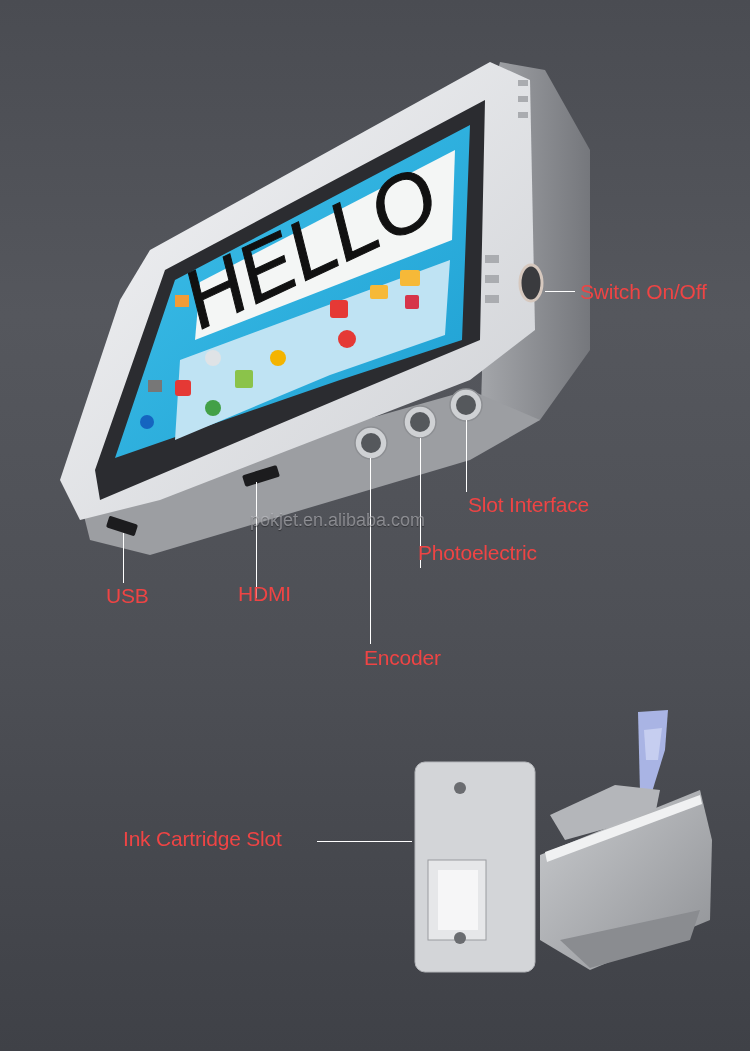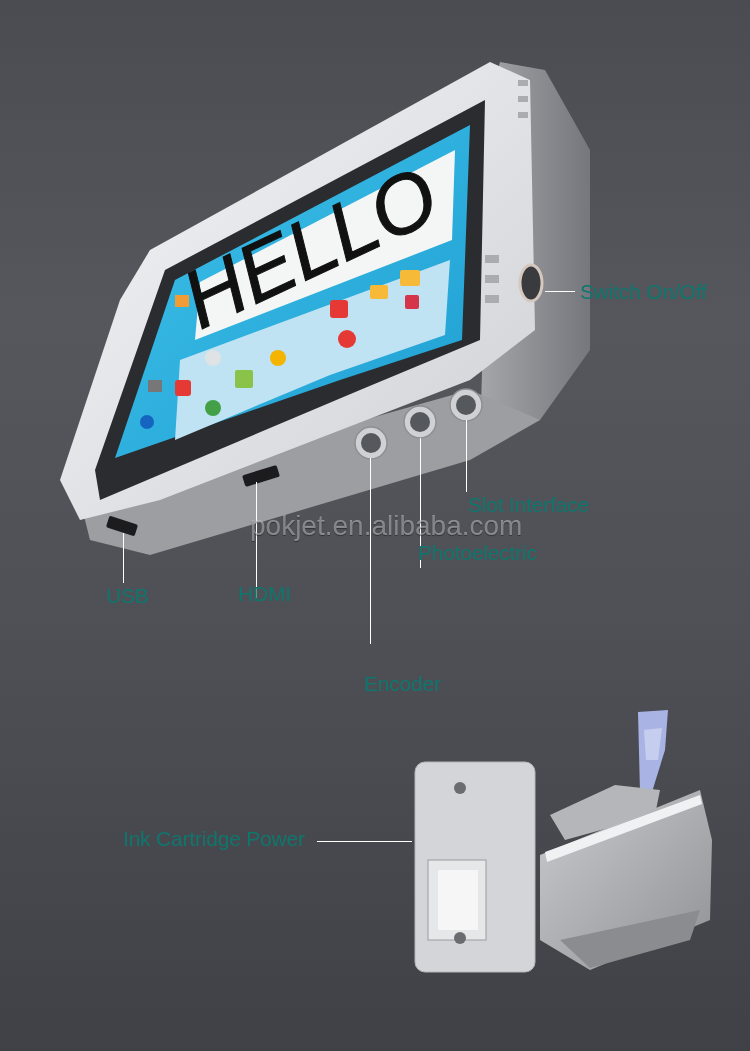--- a/index.html
+++ b/index.html
@@ -1,23 +1,23 @@
 <!DOCTYPE html>
 <html><head>
 <meta charset="utf-8">
 <style>
   html,body{margin:0;padding:0;}
   body{width:750px;height:1051px;overflow:hidden;position:relative;
     background:linear-gradient(180deg,#4a4c52 0%,#55575d 30%,#4e5056 60%,#3f4147 100%);
     font-family:"Liberation Sans",sans-serif;}
   .abs{position:absolute;}
-  .label{position:absolute;color:#0f766e;font-size:21px;white-space:nowrap;letter-spacing:-0.2px;}
+  .label{position:absolute;color:#ef4444;font-size:21px;white-space:nowrap;letter-spacing:-0.2px;}
   .vline{position:absolute;width:1px;background:#ffffff;}
   .hline{position:absolute;height:1px;background:#ffffff;}
-  .watermark{position:absolute;left:250px;top:510px;color:rgba(200,200,205,0.55);font-size:28px;
+  .watermark{position:absolute;left:250px;top:510px;color:rgba(200,200,205,0.55);font-size:18px;
     text-shadow:0 1px 1px rgba(0,0,0,0.4);}
 </style>
 </head>
 <body>
 
 <svg class="abs" style="left:0;top:0" width="750" height="700" viewBox="0 0 750 700">
   <defs>
     <linearGradient id="bodyG" x1="0" y1="0" x2="1" y2="1">
       <stop offset="0" stop-color="#f4f5f7"></stop>
         <stop offset="1" stop-color="#cfd1d5"></stop>
@@ -92,21 +92,21 @@
 <div class="hline" style="left:545px;top:291px;width:30px;"></div>
 <div class="label" style="left:580px;top:280px;">Switch On/Off</div>
 
 <div class="vline" style="left:466px;top:420px;height:72px;"></div>
 <div class="label" style="left:468px;top:493px;">Slot Interface</div>
 
 <div class="vline" style="left:420px;top:438px;height:130px;"></div>
 <div class="label" style="left:418px;top:541px;">Photoelectric</div>
 
 <div class="vline" style="left:370px;top:458px;height:186px;"></div>
-<div class="label" style="left:364px;top:672px;">Encoder</div>
+<div class="label" style="left:364px;top:646px;">Encoder</div>
 
 <div class="vline" style="left:123px;top:533px;height:50px;"></div>
 <div class="label" style="left:106px;top:584px;text-align:center;">USB</div>
 
 <div class="vline" style="left:256px;top:482px;height:116px;"></div>
 <div class="label" style="left:238px;top:582px;">HDMI</div>
 
 <div class="watermark">pokjet.en.alibaba.com</div>
 
 <svg class="abs" style="left:400px;top:700px" width="350" height="300" viewBox="0 0 350 300">
@@ -126,14 +126,14 @@
   <polygon points="145,152 300,95 302,104 147,162" fill="#f0f1f2"></polygon>
   <polygon points="160,240 300,210 290,240 190,268" fill="#8a8c90"></polygon>
 
   <rect x="15" y="62" width="120" height="210" rx="10" fill="#d3d5d8" stroke="#b4b6ba"></rect>
   <rect x="28" y="160" width="58" height="80" fill="#e6e7e9" stroke="#9a9c9f"></rect>
   <rect x="38" y="170" width="40" height="60" fill="#f6f6f7"></rect>
   <circle cx="60" cy="88" r="6" fill="#6a6c70"></circle>
   <circle cx="60" cy="238" r="6" fill="#6a6c70"></circle>
 </svg>
 
-<div class="label" style="left:123px;top:827px;">Ink Cartridge Power</div>
+<div class="label" style="left:123px;top:827px;">Ink Cartridge Slot</div>
 <div class="hline" style="left:317px;top:841px;width:95px;"></div>
 
 </body></html>

